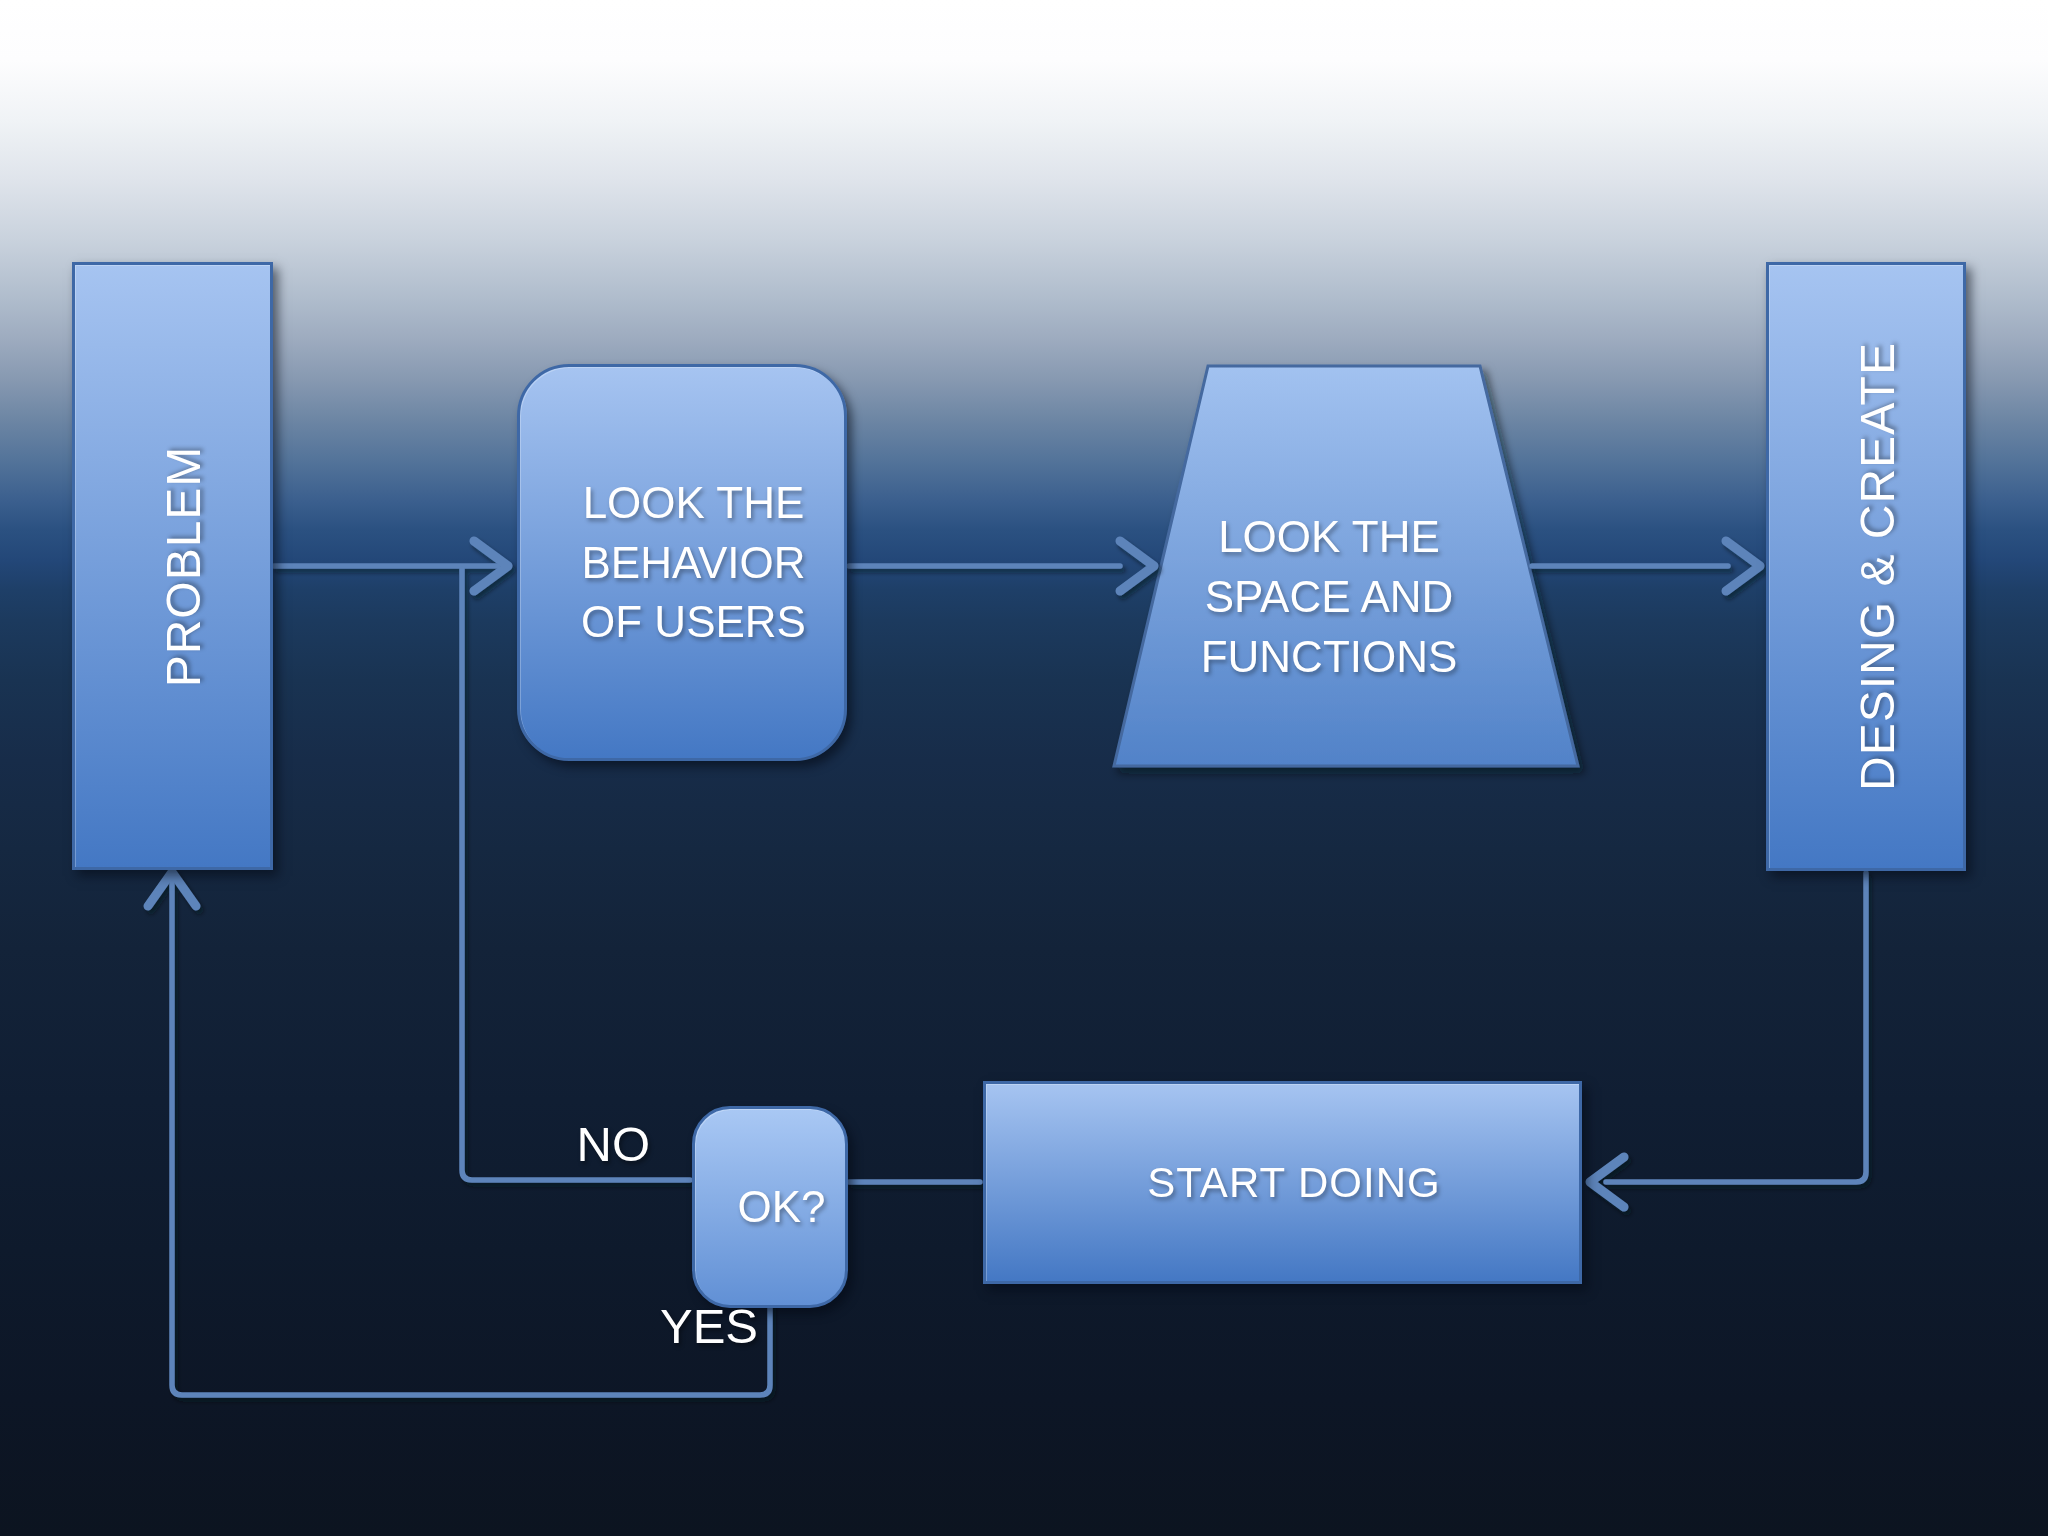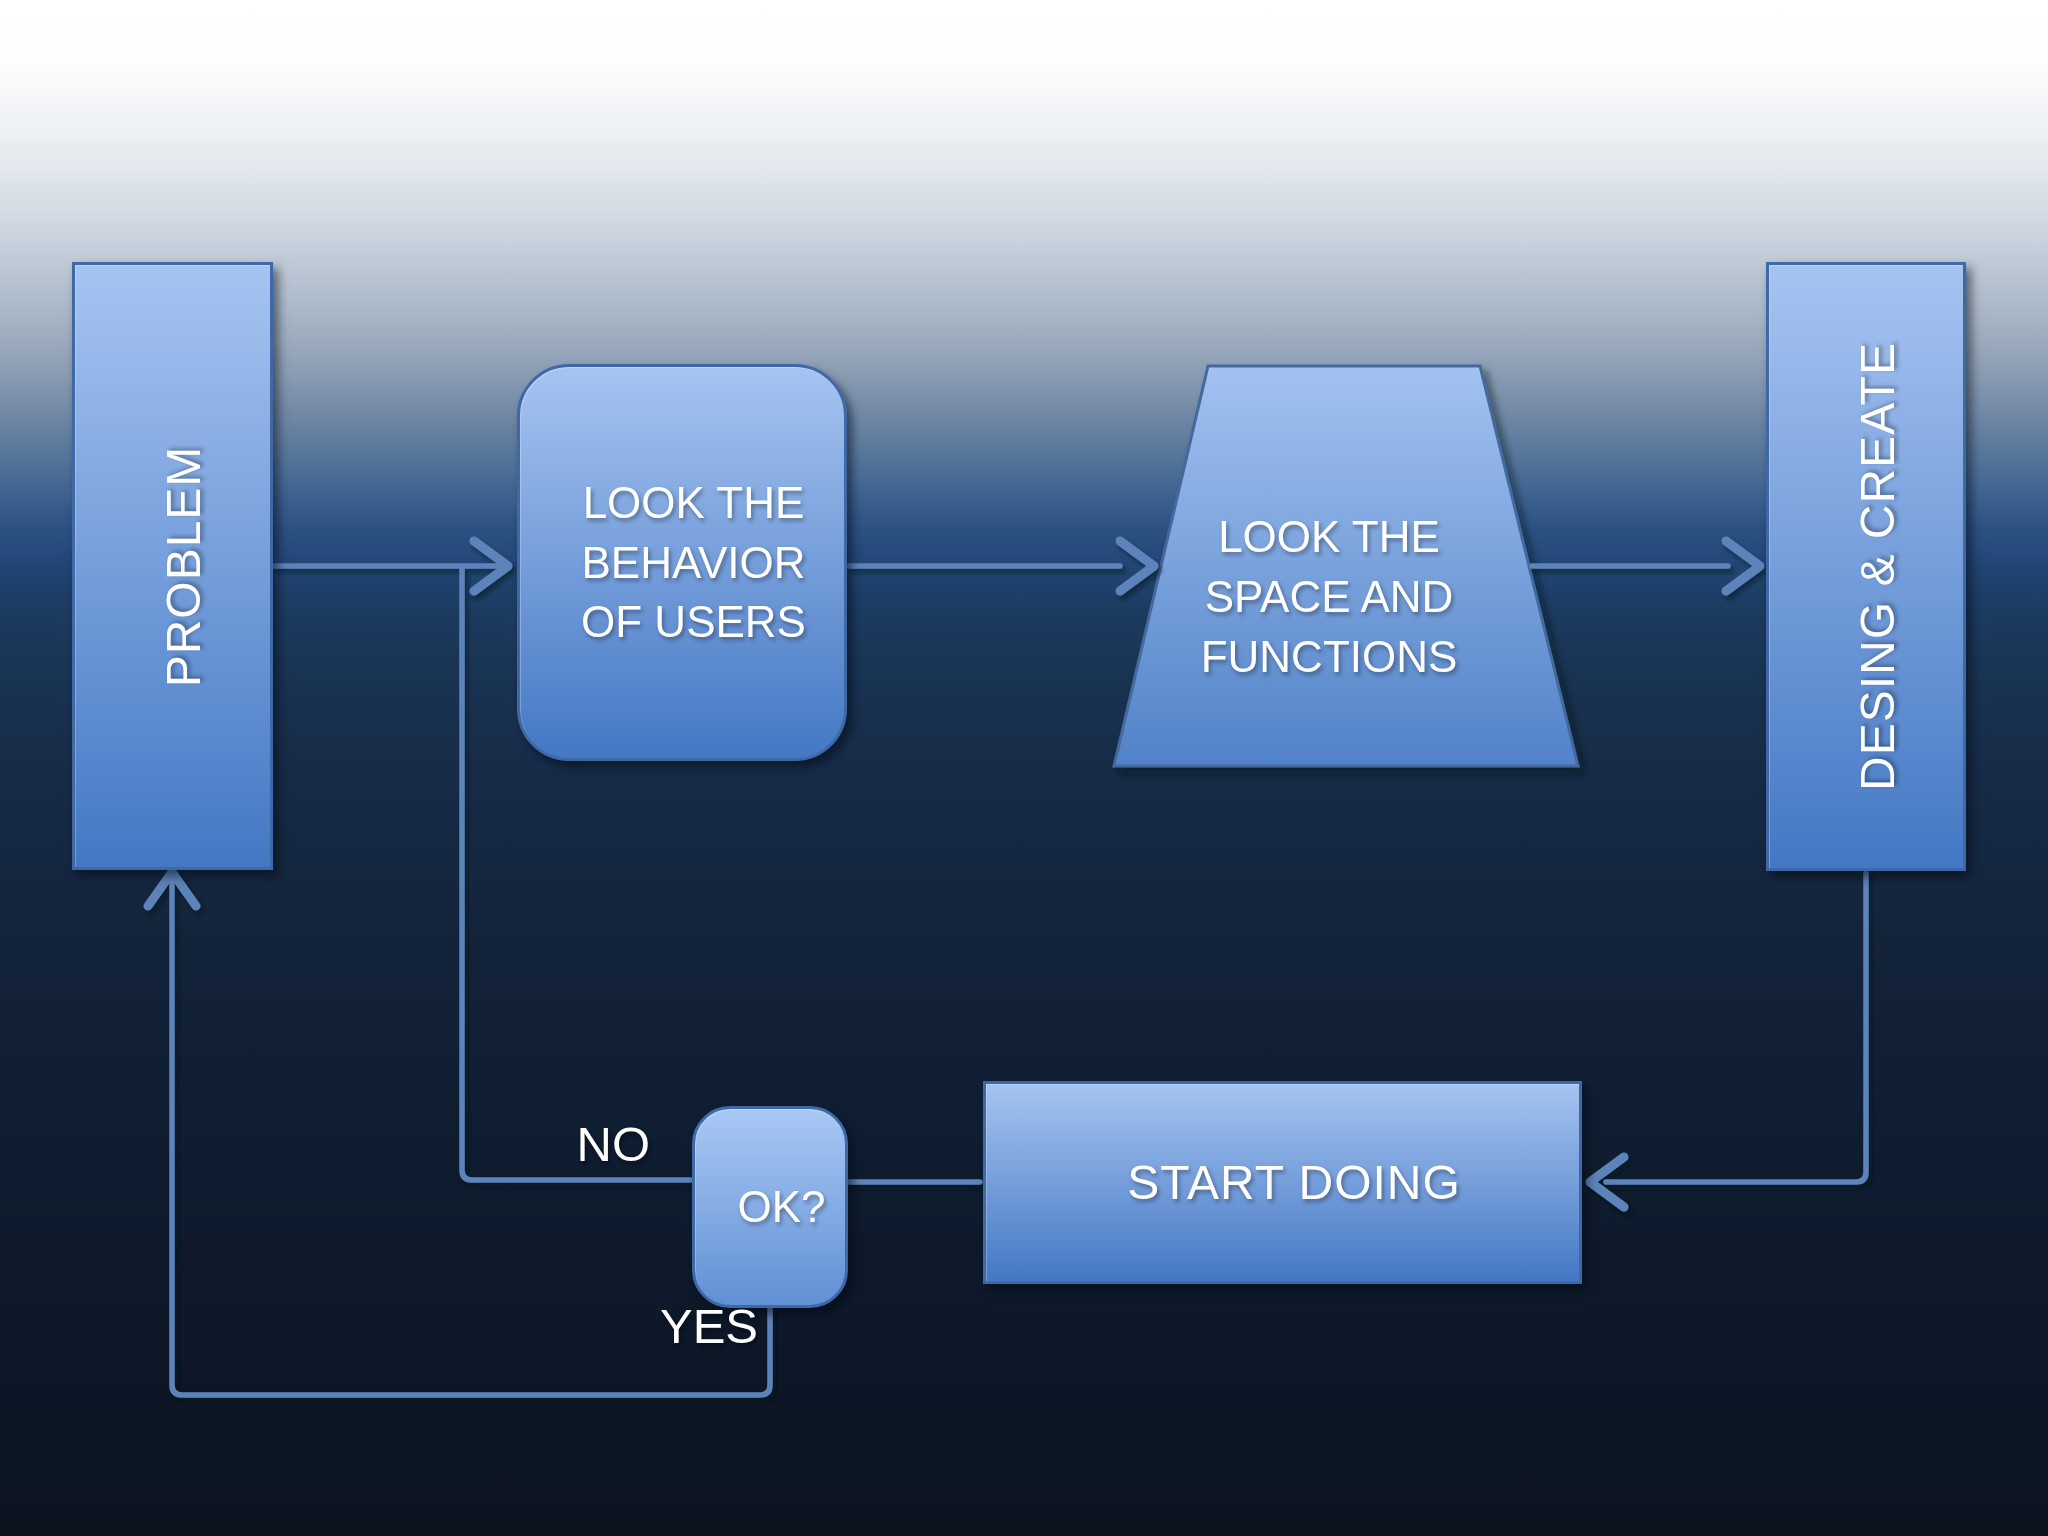--- a/index.html
+++ b/index.html
@@ -36,21 +36,21 @@
   .vertical .node-label{transform:rotate(-90deg);white-space:nowrap;font-size:48px;letter-spacing:1px;}
   .multiline{font-size:44px;line-height:1.36;}
   #node-problem{left:72px;top:262px;width:201px;height:608px;}
   #node-design{left:1766px;top:262px;width:200px;height:609px;}
   #node-behavior{left:517px;top:364px;width:330px;height:397px;border-radius:52px;}
   #node-behavior .node-label{width:250px;}
   #node-ok{left:692px;top:1078px;width:156px;height:202px;border-radius:38px;
            background:linear-gradient(180deg,#a9c8f4 0%,#6190d5 100%);margin-top:28px;}
   #node-ok .node-label{font-size:44px;}
   #node-start{left:983px;top:1081px;width:599px;height:203px;}
-  #node-start .node-label{font-size:48px;letter-spacing:1px;text-align:center;}
+  #node-start .node-label{font-size:42px;letter-spacing:1px;text-align:center;}
   #label-space{
     position:absolute;z-index:2;left:1188px;top:497px;width:282px;height:200px;
     display:flex;align-items:center;justify-content:center;
   }
   .edge-label{
     position:absolute;z-index:3;color:#fff;font-size:49px;
     text-shadow:2px 3px 4px rgba(0,0,0,.4);
   }
   #edge-no{left:560px;top:1116px;width:90px;text-align:right;}
   #edge-yes{left:660px;top:1298px;width:95px;text-align:center;}

